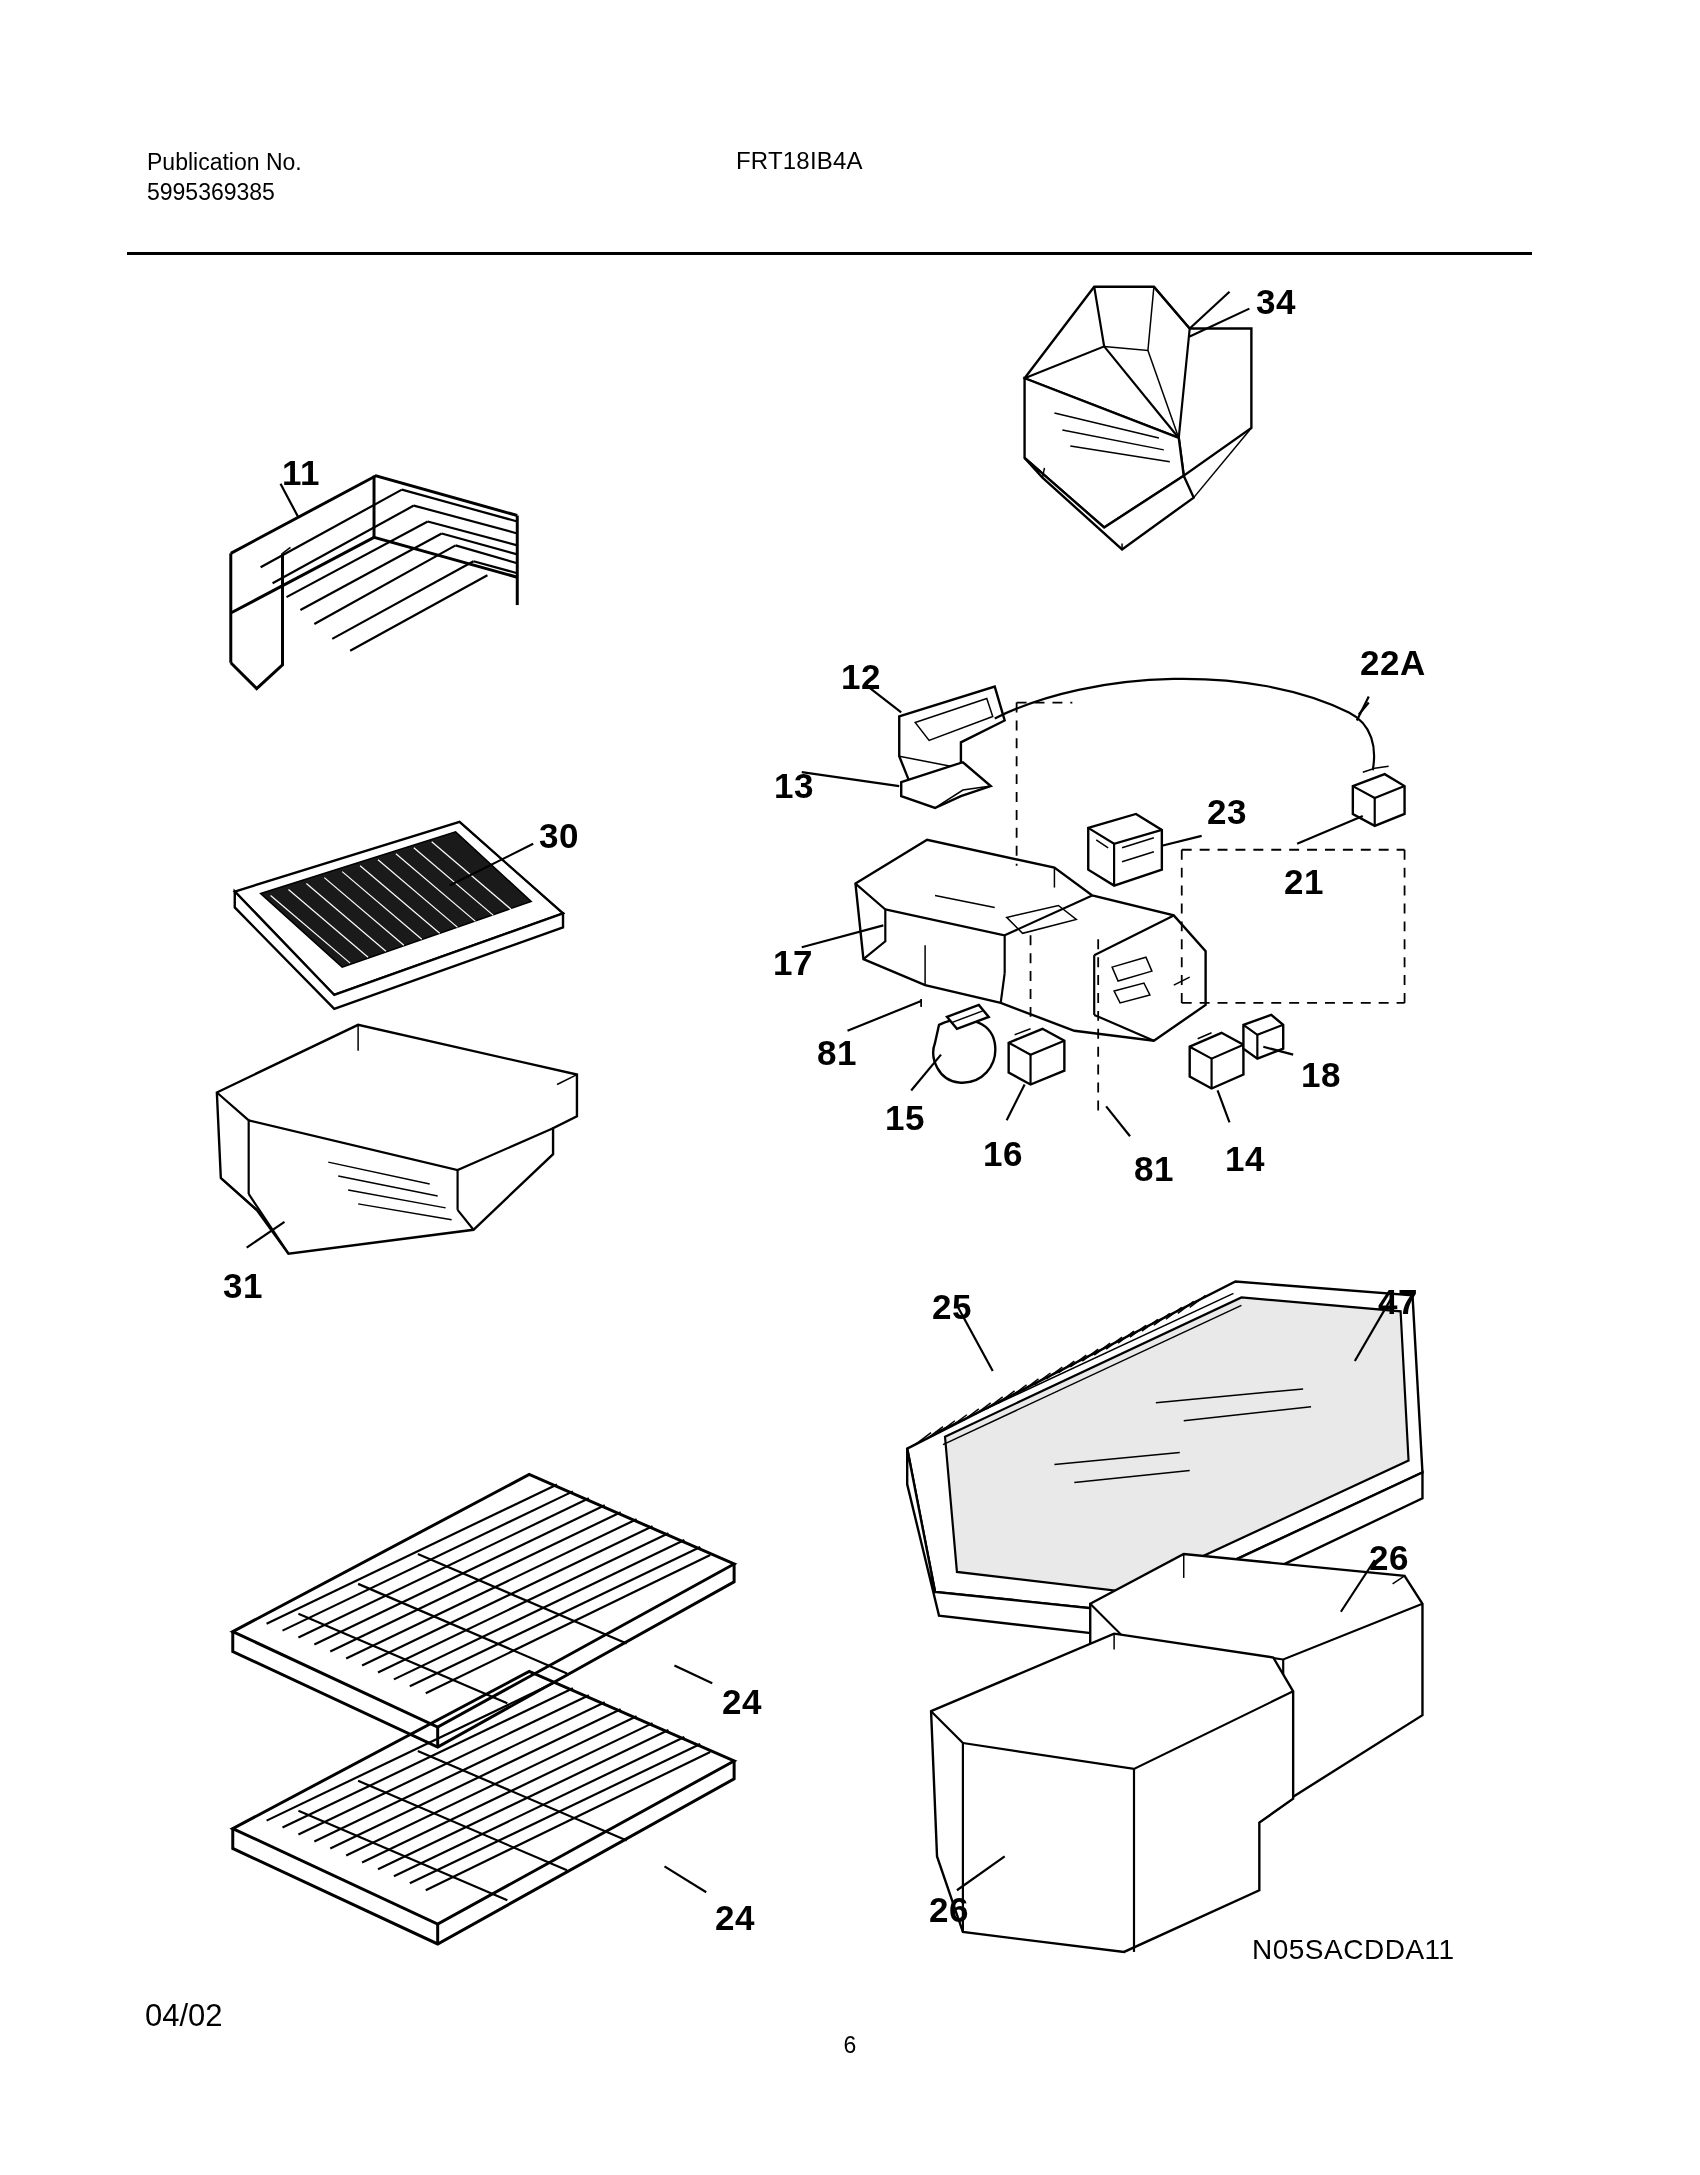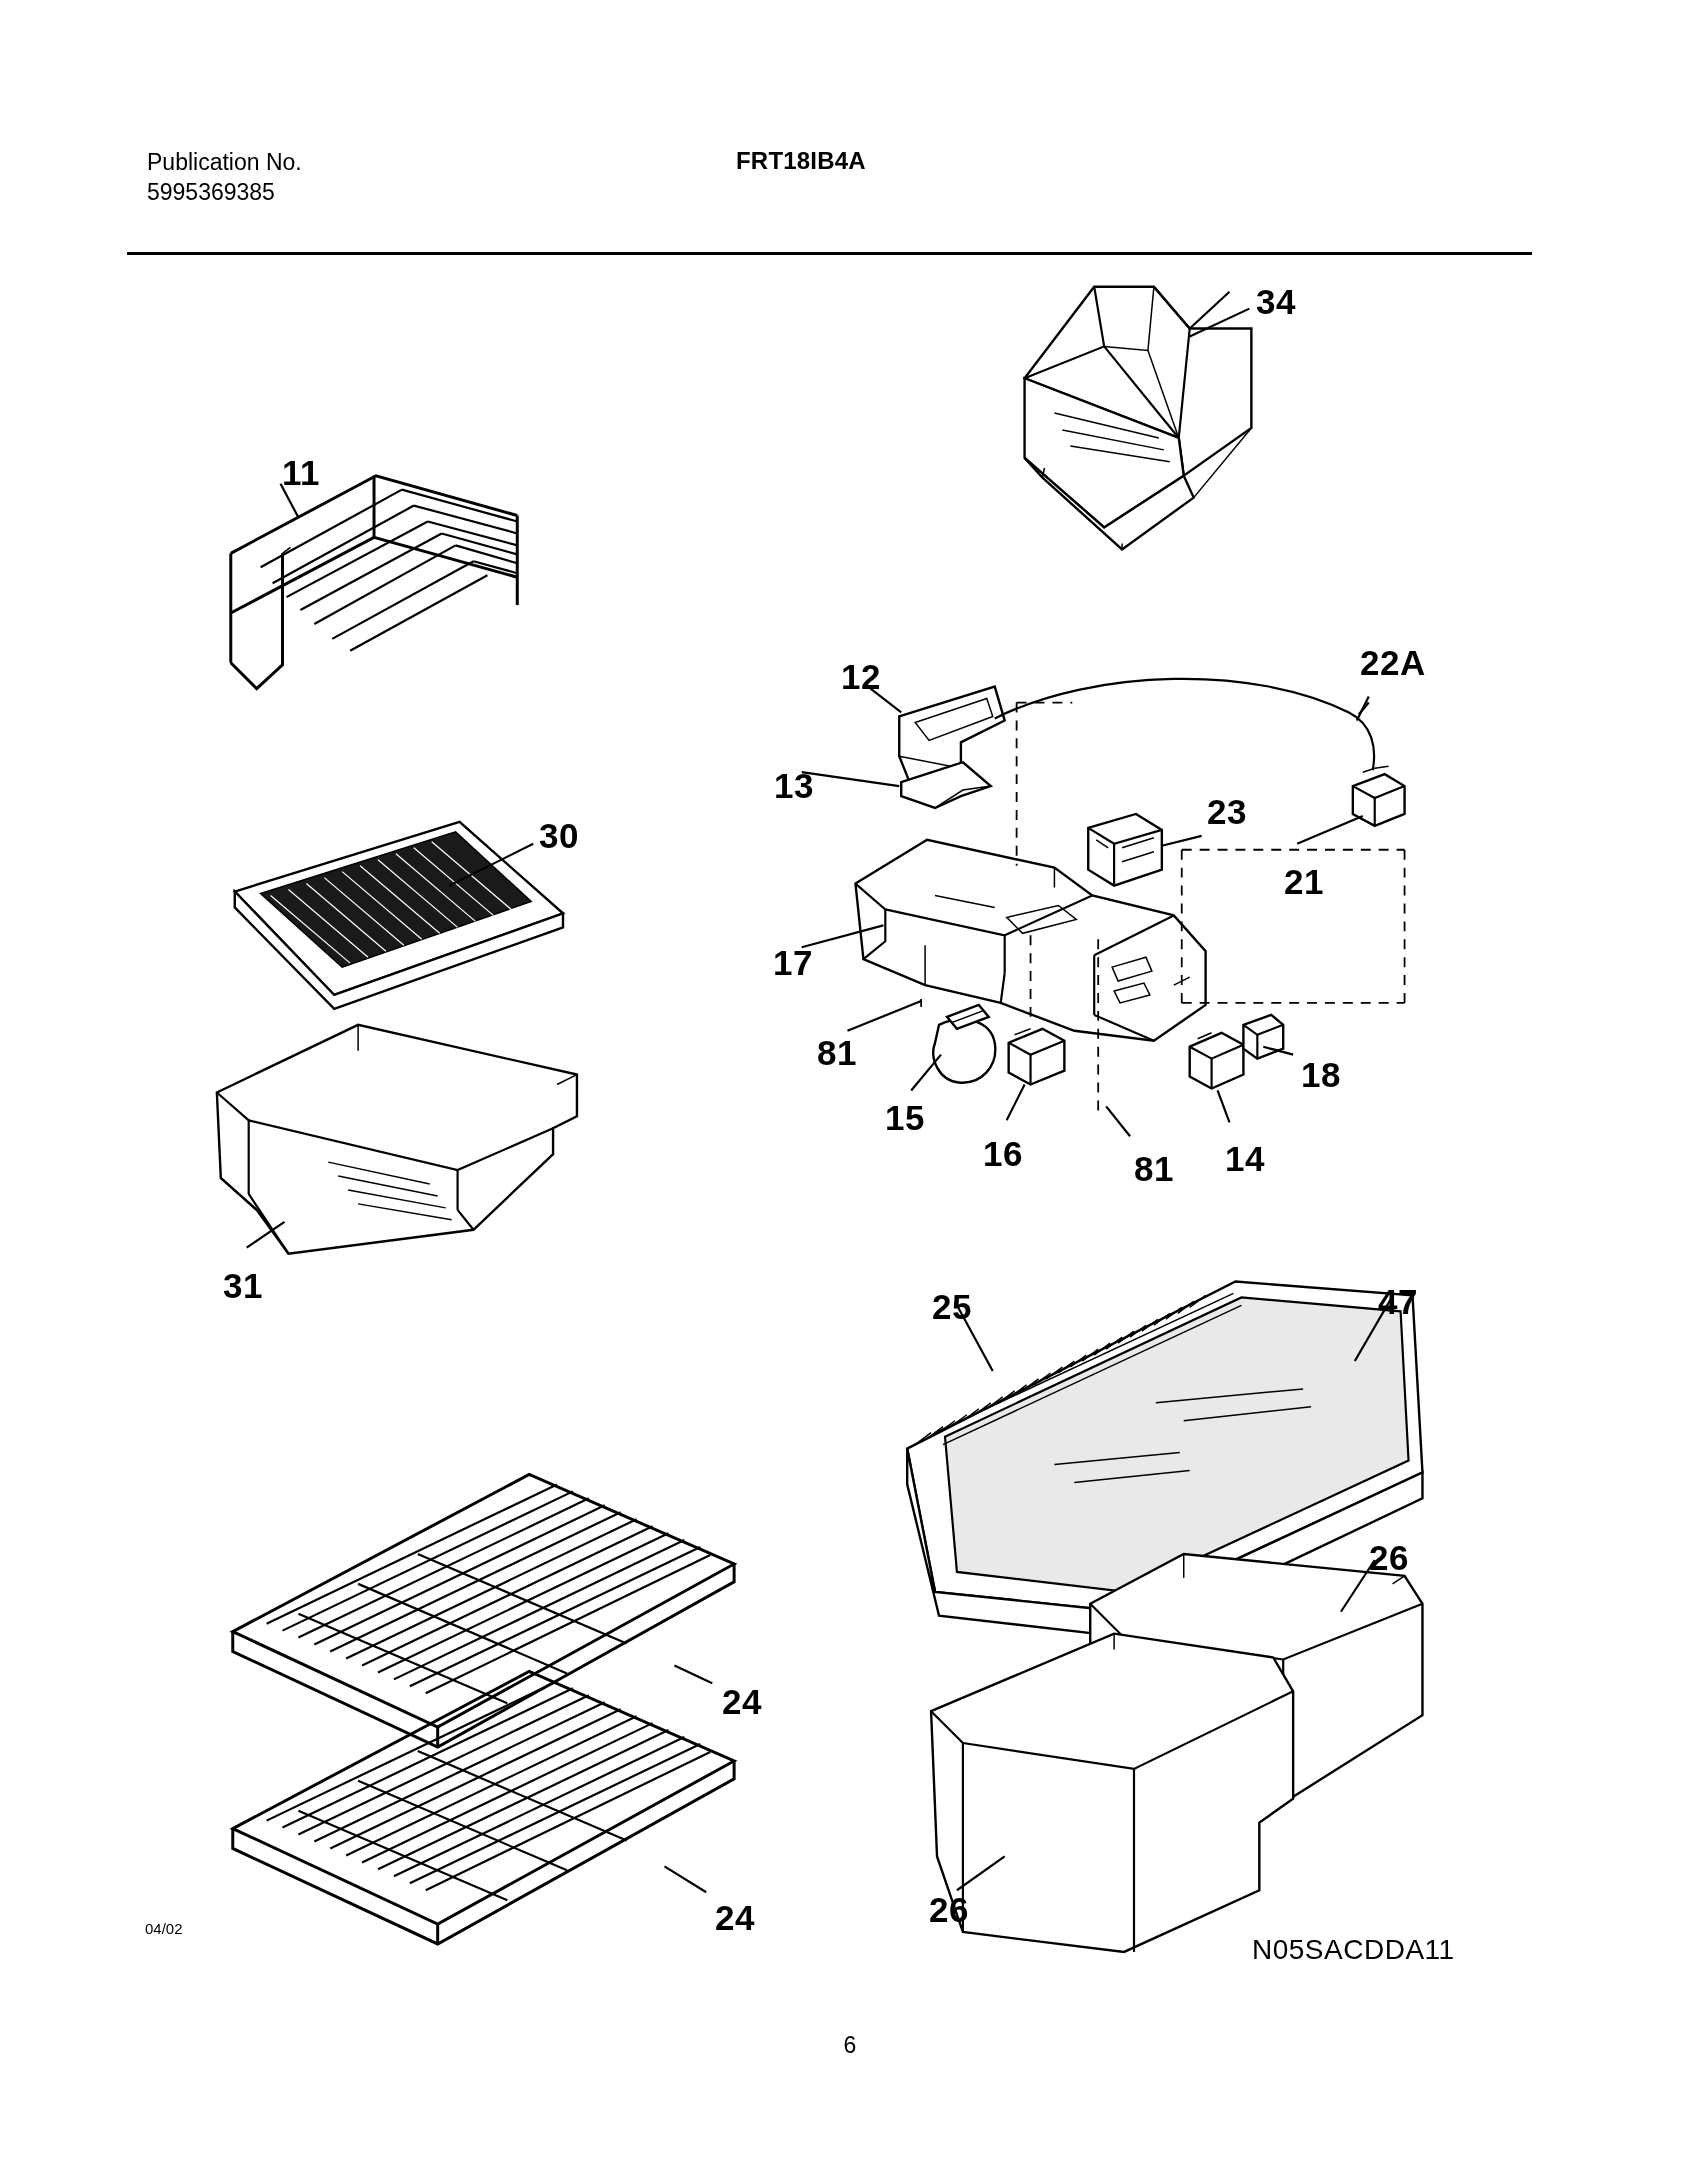--- a/index.html
+++ b/index.html
@@ -28,21 +28,21 @@
     font-size: 23px;
     line-height: 30px;
     font-weight: normal;
     white-space: pre-line;
   }
   .model-no {
     position: absolute;
     left: 736px;
     top: 147px;
     font-size: 24px;
-    font-weight: bold;
+    font-weight: normal;
     letter-spacing: 0.2px;
   }
   .section-title {
     position: absolute;
     left: 0;
     right: 0;
     top: 221px;
     text-align: center;
     font-size: 24px;
     font-weight: bold;
@@ -53,22 +53,22 @@
     left: 127px;
     top: 252px;
     width: 1405px;
     height: 3px;
     background: #000;
   }
   
   .footer-date {
     position: absolute;
     left: 145px;
-    top: 1920px;
-    font-size: 15px;
+    top: 1998px;
+    font-size: 31px;
   }
   .footer-page {
     position: absolute;
     left: 0;
     right: 0;
     top: 2032px;
     text-align: center;
     font-size: 23px;
   }
   .drawing-code {

